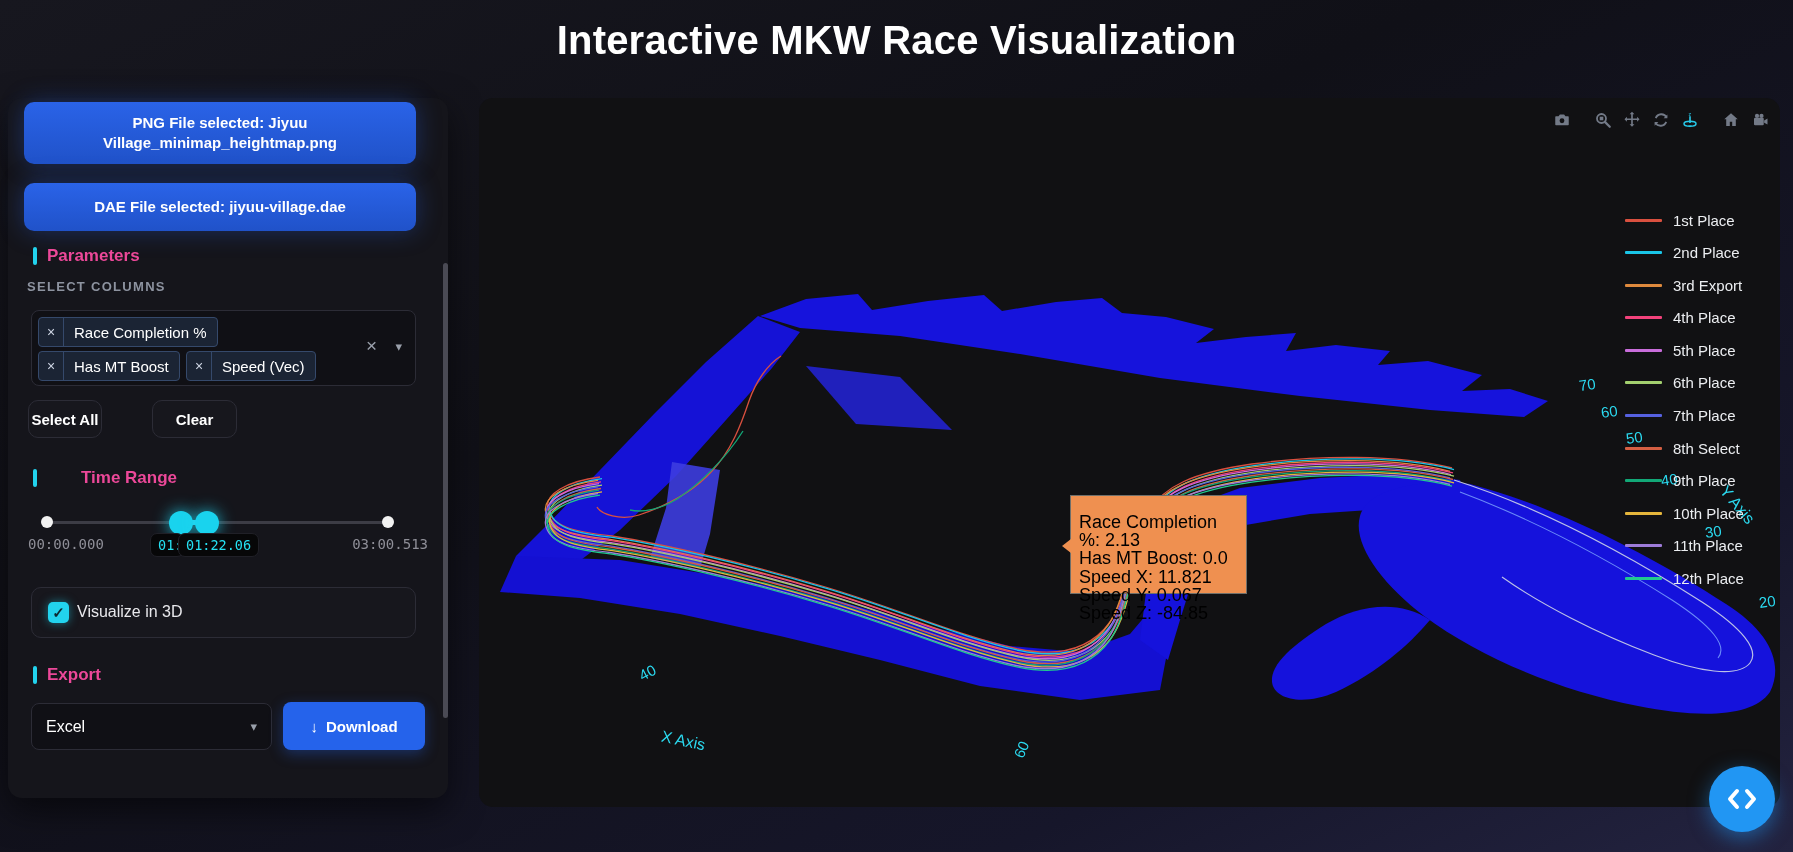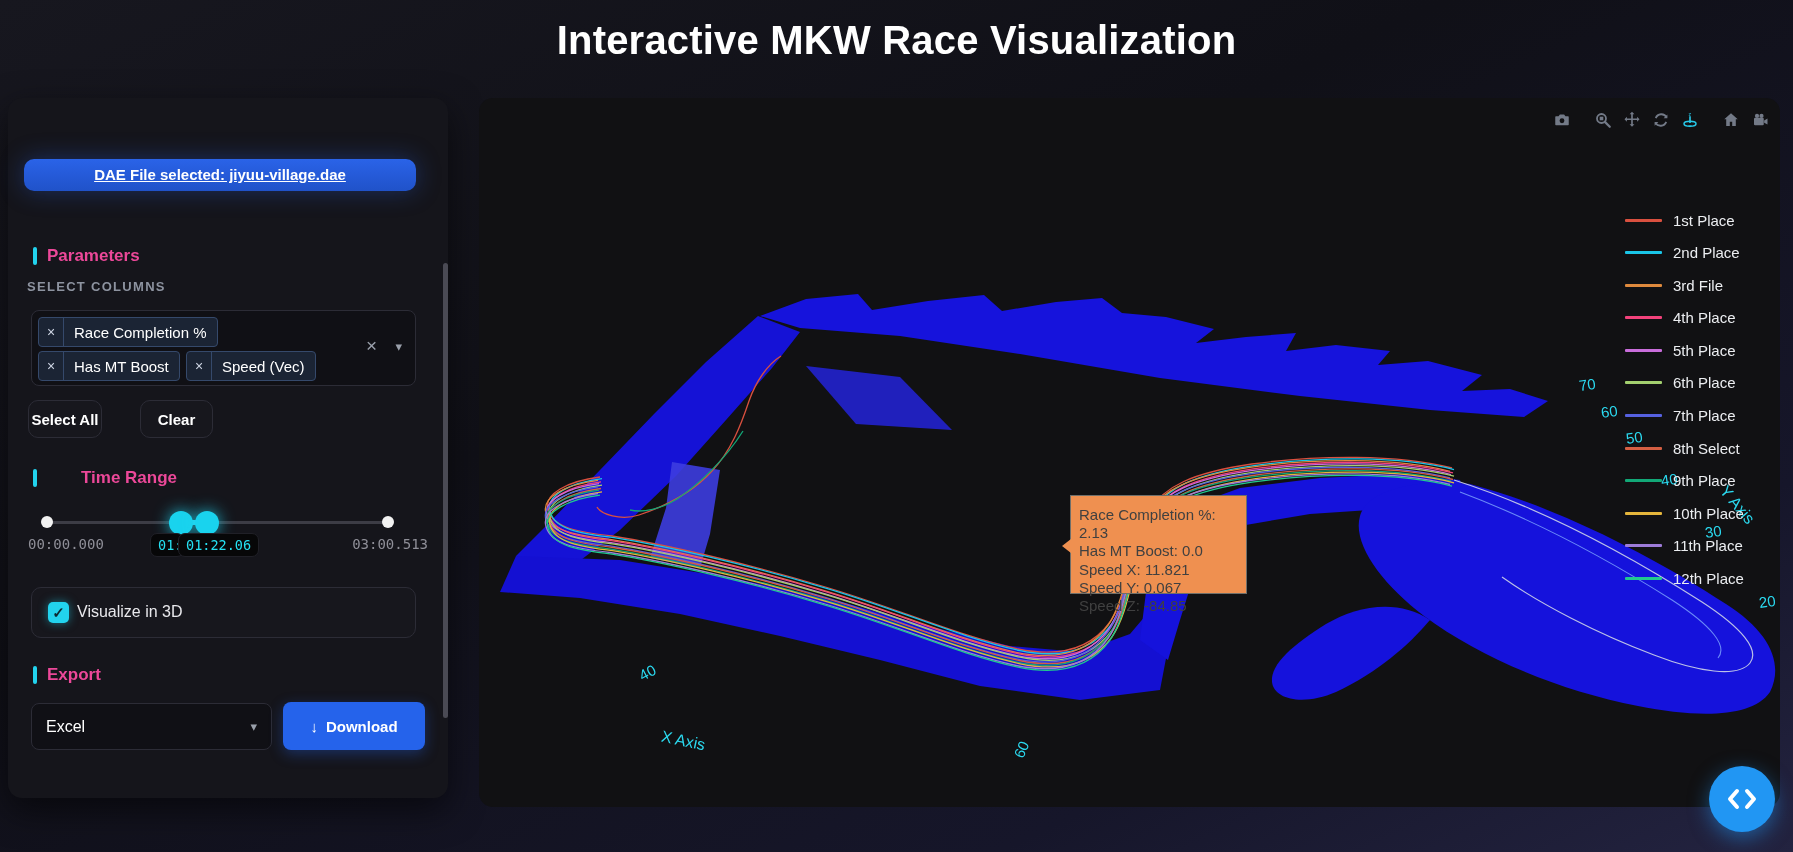--- a/index.html
+++ b/index.html
@@ -11,21 +11,21 @@
     color:#ffffff; font-size:40px; font-weight:700; letter-spacing:.2px; }
 
   
   .sidebar { position:absolute; left:8px; top:98px; width:440px; height:700px;
     background:#15151b; border-radius:14px; box-shadow:0 12px 34px rgba(0,0,0,.55); }
   .file-btn { position:absolute; left:16px; width:392px; border-radius:10px;
     background:linear-gradient(180deg,#2a63e8,#2052c9); color:#fff; font-weight:700;
     font-size:15px; display:flex; align-items:center; justify-content:center; text-align:center;
     padding:0 40px; box-shadow:0 0 24px rgba(42,99,232,.35); cursor:pointer; line-height:1.35; }
   .png-btn { top:4px; height:62px; }
-  .dae-btn { top:61px; height:32px;text-decoration:underline; }
+  .dae-btn { top:85px; height:48px; }
 
   .sec { position:absolute; display:flex; align-items:center; gap:10px; }
   .sec .bar { width:4px; height:18px; border-radius:2px; background:#22d3ee; }
   .sec .txt { color:#ec4899; font-weight:700; font-size:17px; }
 
   .cols-label { position:absolute; left:19px; top:181px; color:#8d93a0; font-size:13px;
     font-weight:700; letter-spacing:1.3px; }
 
   .msbox { position:absolute; left:23px; top:212px; width:385px; height:76px;
     background:#101015; border:1px solid #2c2c36; border-radius:8px; cursor:pointer; }
@@ -34,21 +34,21 @@
   .chip .x { display:flex; align-items:center; justify-content:center; width:25px;
     border-right:1px solid #35496b; color:#cfd6e4; font-size:14px; cursor:pointer; }
   .chip .lbl { display:flex; align-items:center; padding:0 10px; white-space:nowrap; }
   .ms-clear { position:absolute; right:38px; top:24px; color:#9aa0ab; font-size:19px; cursor:pointer; }
   .ms-caret { position:absolute; right:13px; top:28px; color:#9aa0ab; font-size:13px; cursor:pointer; }
 
   .btn-ghost { position:absolute; background:#17171d; border:1px solid #2c2c36; border-radius:10px;
     color:#fff; font-weight:700; font-size:15px; display:flex; align-items:center;
     justify-content:center; cursor:pointer; }
   .select-all { left:20px; top:302px; width:74px; height:38px; }
-  .clear-btn  { left:132px; top:302px; width:73px; height:38px; }
+  .clear-btn  { left:144px; top:302px; width:85px; height:38px; }
 
   .slider { position:absolute; left:39px; top:414px; width:341px; height:22px; }
   .slider .track { position:absolute; left:0; right:0; top:9px; height:3px; background:#3c3c45; border-radius:2px; cursor:pointer; }
   .slider .range { position:absolute; left:134px; width:26px; top:8px; height:5px; background:#22d3ee; border-radius:2px; }
   .slider .dot { position:absolute; width:12px; height:12px; border-radius:50%; background:#f2f2f2; top:4px; }
   .slider .dot.l { left:-6px; } .slider .dot.r { right:-6px; }
   .slider .handle { position:absolute; width:24px; height:24px; border-radius:50%; background:#19d3ee;
     top:-1px; box-shadow:0 0 16px rgba(34,211,238,.85); cursor:grab; }
   .time-label { position:absolute; top:438px; color:#8f8f98; font-family:"DejaVu Sans Mono",monospace; font-size:14px; }
   .t-start { left:20px; } .t-end { right:20px; }
@@ -83,37 +83,38 @@
   .mb.gap-r { margin-right:12px; } .mb.gap-l { margin-left:12px; }
 
   .legend { position:absolute; left:1146px; top:113px; display:flex; flex-direction:column; gap:14.6px; z-index:3; }
   .lrow { display:flex; align-items:center; gap:11px; height:18px; cursor:pointer; }
   .lswatch { width:37px; height:3px; border-radius:1px; flex:0 0 auto; }
   .llabel { color:#eceef1; font-size:15px; white-space:nowrap; }
 
   .tick { position:absolute; color:#2bd9ef; font-size:15px; z-index:2; white-space:nowrap; }
 
   .hover-tip { position:absolute; left:591px; top:397px; width:177px; height:99px; background:#ef9050;
-    border:1.5px solid #6f6f6a; padding:10px 8px; color:#404040; font-size:15px; line-height:18.2px; z-index:5; }
+    border:1.5px solid #6f6f6a; padding:17px 8px; color:#000000; font-size:18px; line-height:18.2px; z-index:5; }
   .hover-tip .ptr { position:absolute; left:-9px; top:43px; width:0; height:0;
     border-top:7px solid transparent; border-bottom:7px solid transparent; border-right:9px solid #ef9050; }
 
   .fab { position:absolute; left:1709px; top:766px; width:66px; height:66px; border-radius:50%;
     background:#2196f3; display:flex; align-items:center; justify-content:center; z-index:8;
     box-shadow:0 6px 20px rgba(33,150,243,.5); cursor:pointer; }
 </style>
 </head>
 <body>
 
 <div class="stage">
 
   <div class="page-title">Interactive MKW Race Visualization</div>
 
   <div class="sidebar">
 
+    <div class="file-btn png-btn">PNG File selected: Jiyuu Village_minimap_heightmap.png</div>
     <div class="file-btn dae-btn">DAE File selected: jiyuu-village.dae</div>
 
     <div class="sec" style="left:25px; top:148px;">
       <span class="bar"></span>
       <span class="txt">Parameters</span>
     </div>
 
     <div class="cols-label">SELECT COLUMNS</div>
 
     <div class="msbox">
@@ -266,21 +267,21 @@
       <div class="lrow">
           <span class="lswatch" style="background: rgb(217, 80, 63);"></span>
           <span class="llabel">1st Place</span>
         </div>
       <div class="lrow">
           <span class="lswatch" style="background: rgb(26, 198, 232);"></span>
           <span class="llabel">2nd Place</span>
         </div>
       <div class="lrow">
           <span class="lswatch" style="background: rgb(223, 138, 61);"></span>
-          <span class="llabel">3rd File</span>
+          <span class="llabel">3rd Export</span>
         </div>
       <div class="lrow">
           <span class="lswatch" style="background: rgb(242, 66, 123);"></span>
           <span class="llabel">4th Place</span>
         </div>
       <div class="lrow">
           <span class="lswatch" style="background: rgb(201, 109, 219);"></span>
           <span class="llabel">5th Place</span>
         </div>
       <div class="lrow">

